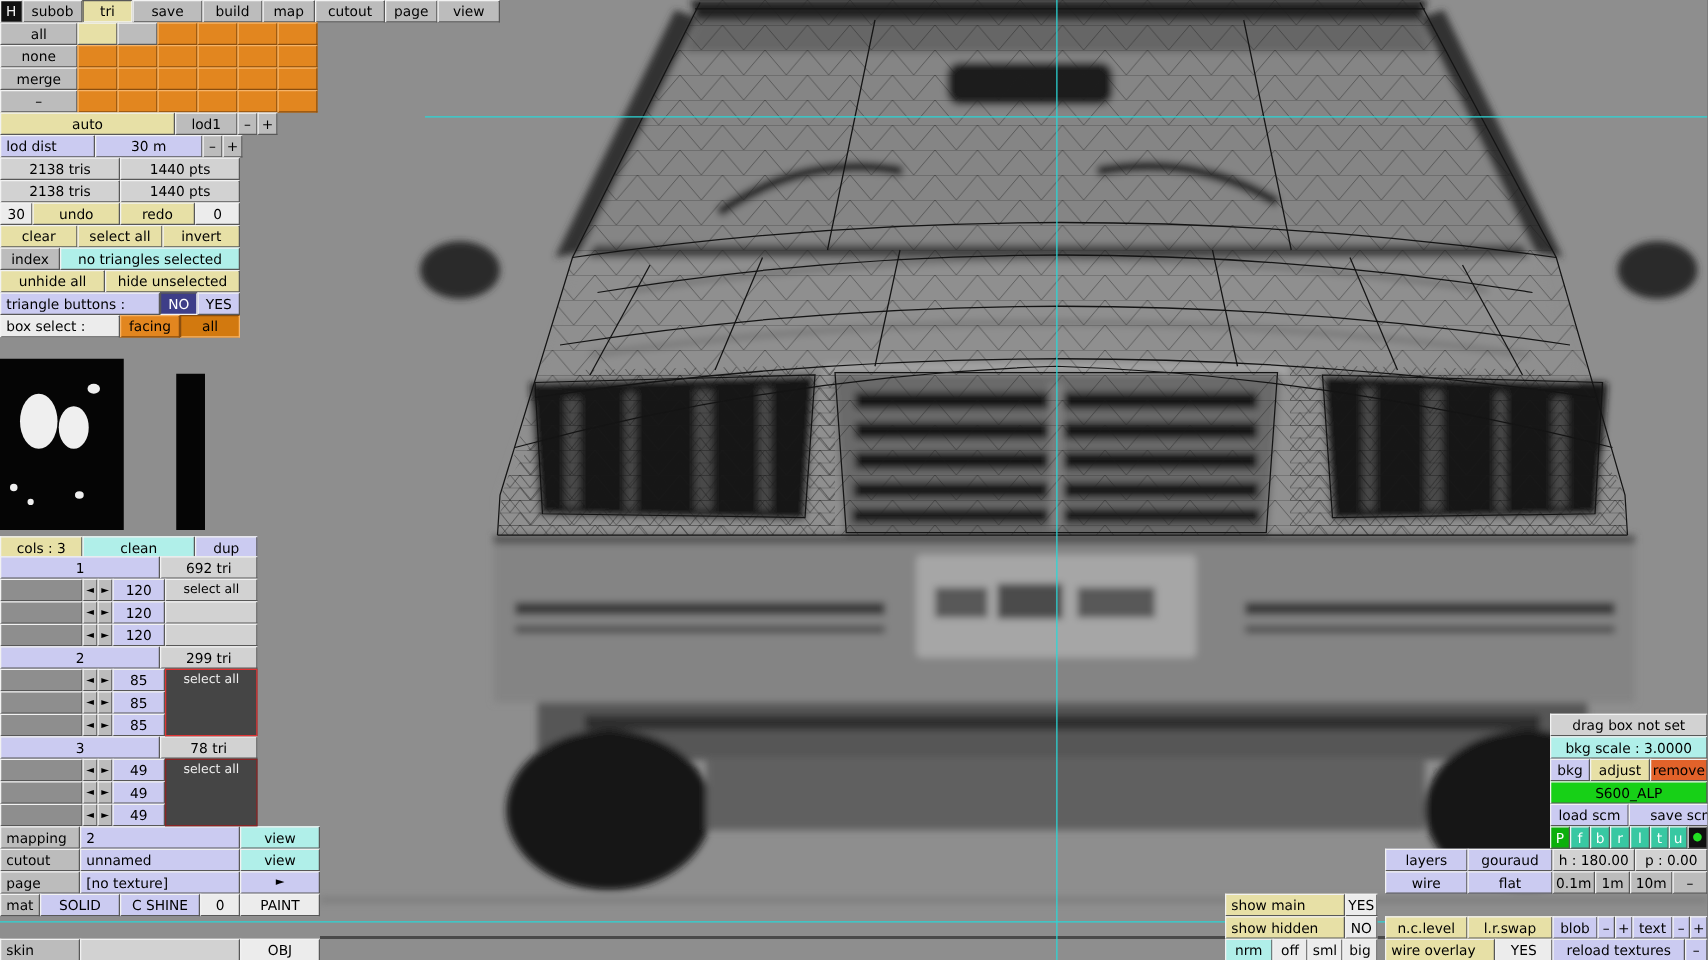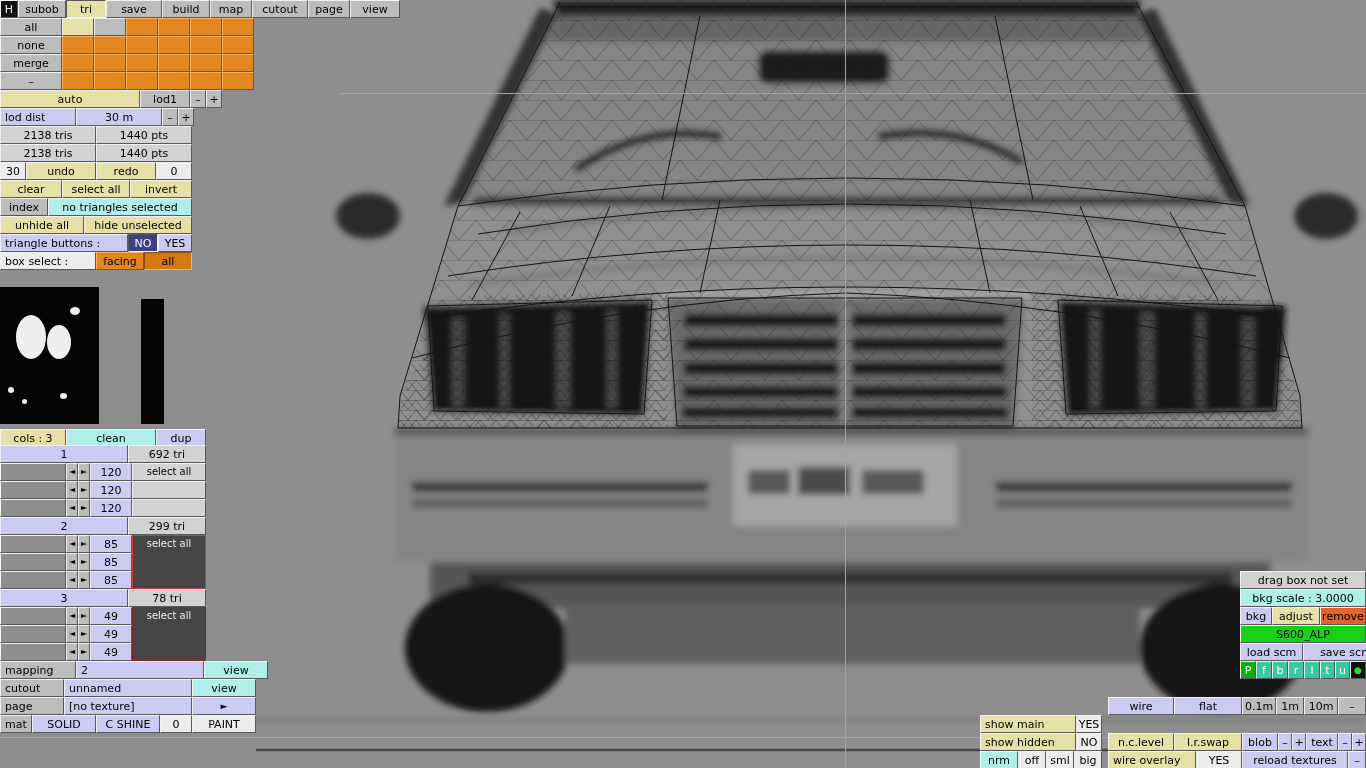--- a/index.html
+++ b/index.html
@@ -347,57 +347,68 @@
   </div>
   <div class="row" style="left:0;top:643px">
     <div class="c sw-b" style="width:66px"></div>
     <div class="c gray arrowc" style="width:12px">◄</div>
     <div class="c gray arrowc" style="width:12px">►</div>
     <div class="c lav" style="width:42px">49</div>
   </div>
   <div class="selbox" style="left:132px;top:607px;width:74px;height:54px;border:1px solid #8a2424">select all</div>
 
   <div class="row" style="left:0;top:661px">
-    <div class="c gray l" style="width:76px">mapping</div>
+    <div class="c gray l" style="width:64px">mapping</div>
     <div class="c lav l" style="width:128px">2</div>
     <div class="c cyan" style="width:64px">view</div>
   </div>
   <div class="row" style="left:0;top:679px">
     <div class="c gray l" style="width:64px">cutout</div>
     <div class="c lav l" style="width:128px">unnamed</div>
     <div class="c cyan" style="width:64px">view</div>
   </div>
   <div class="row" style="left:0;top:697px">
     <div class="c gray l" style="width:64px">page</div>
     <div class="c lav l" style="width:128px">[no texture]</div>
     <div class="c lav" style="width:64px;font-size:9px">►</div>
   </div>
   <div class="row" style="left:0;top:715px">
     <div class="c gray l" style="width:32px">mat</div>
     <div class="c lav" style="width:64px">SOLID</div>
     <div class="c lav" style="width:64px">C SHINE</div>
     <div class="c white" style="width:32px">0</div>
     <div class="c white" style="width:64px">PAINT</div>
   </div>
+  <div class="row" style="left:0;top:751px">
+    <div class="c gray l" style="width:64px">skin</div>
+    <div class="c lgray" style="width:128px"></div>
+    <div class="c white" style="width:64px">OBJ</div>
+  </div>
 
   <div class="row" style="left:980px;top:715px">
     <div class="c tan l" style="width:96px">show main</div>
     <div class="c white" style="width:26px">YES</div>
   </div>
   <div class="row" style="left:980px;top:733px">
     <div class="c tan l" style="width:96px">show hidden</div>
     <div class="c white" style="width:26px">NO</div>
   </div>
   <div class="row" style="left:980px;top:751px">
     <div class="c cyan" style="width:38px">nrm</div>
     <div class="c white" style="width:28px">off</div>
     <div class="c white" style="width:28px">sml</div>
     <div class="c white" style="width:28px">big</div>
   </div>
 
+  <div class="row" style="left:1108px;top:679px">
+    <div class="c lav" style="width:66px">layers</div>
+    <div class="c lav" style="width:68px">gouraud</div>
+    <div class="c lgray" style="width:66px">h : 180.00</div>
+    <div class="c lgray" style="width:58px">p : 0.00</div>
+  </div>
   <div class="row" style="left:1108px;top:697px">
     <div class="c lav" style="width:66px">wire</div>
     <div class="c lav" style="width:68px">flat</div>
     <div class="c gray" style="width:34px">0.1m</div>
     <div class="c gray" style="width:28px">1m</div>
     <div class="c gray" style="width:34px">10m</div>
     <div class="c gray" style="width:28px">–</div>
   </div>
   <div class="row" style="left:1108px;top:733px">
     <div class="c tan" style="width:66px">n.c.level</div>

